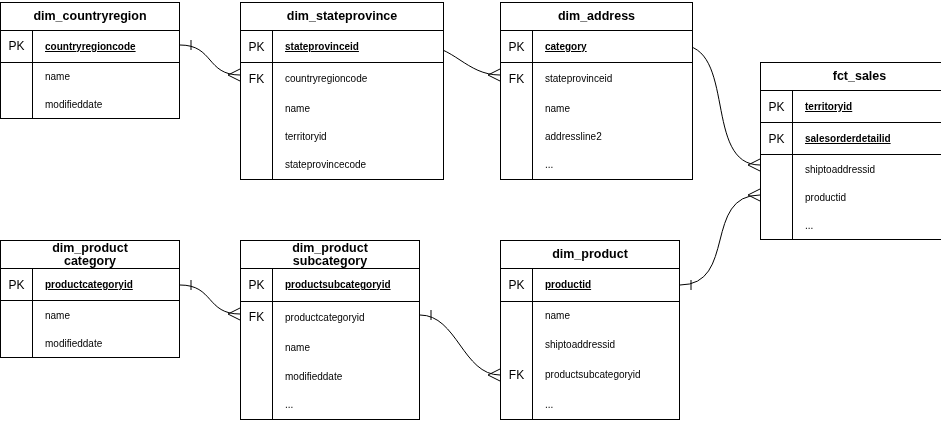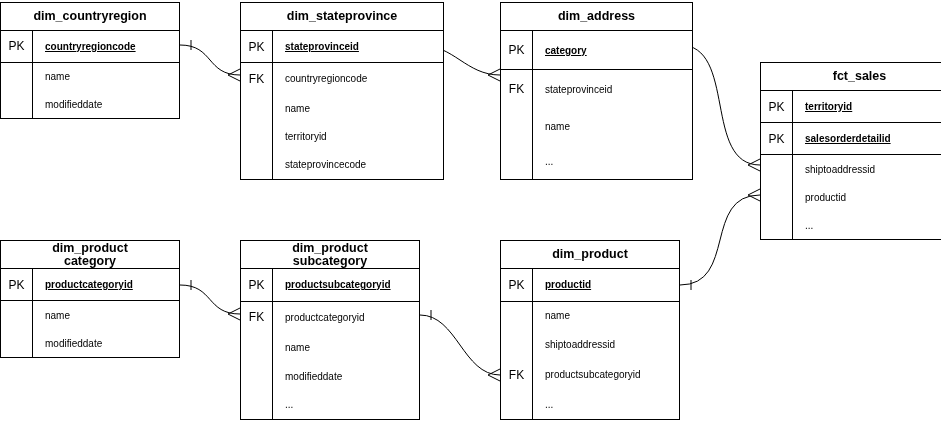--- a/index.html
+++ b/index.html
@@ -158,20 +158,24 @@
     <div class="row">
       <div class="key">FK</div>
       <div class="fld">stateprovinceid</div>
     </div>
     <div class="row">
       <div class="key"></div>
       <div class="fld">name</div>
     </div>
     <div class="row">
       <div class="key"></div>
+      <div class="fld">addressline2</div>
+    </div>
+    <div class="row">
+      <div class="key"></div>
       <div class="fld">...</div>
     </div>
   </div>
 
   <div class="tbl" style="left:760px; top:62px; width:199px; height:178px;">
     <div class="hdr">fct_sales</div>
     <div class="row pk">
       <div class="key">PK</div>
       <div class="fld">territoryid</div>
     </div>

